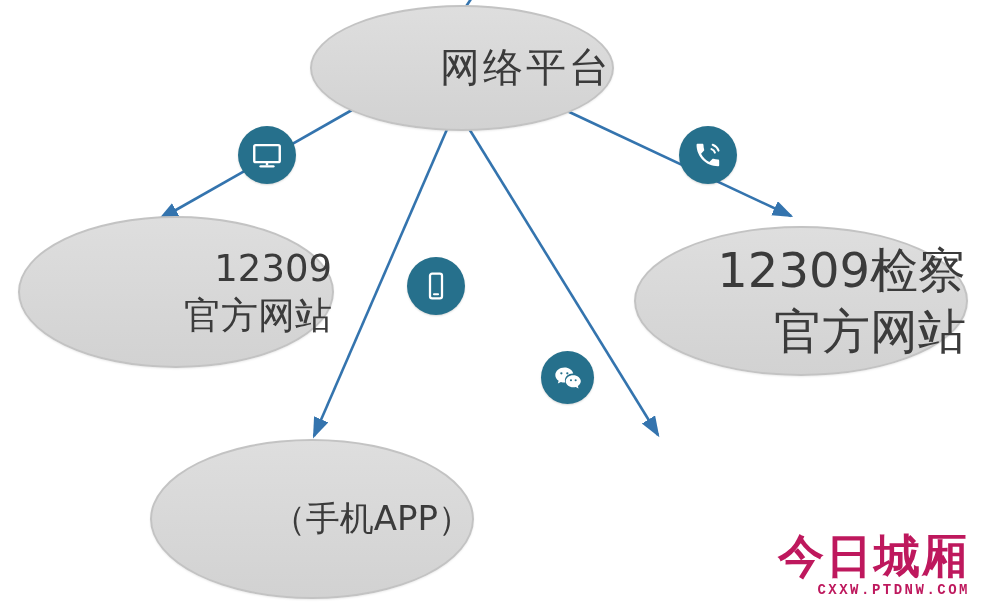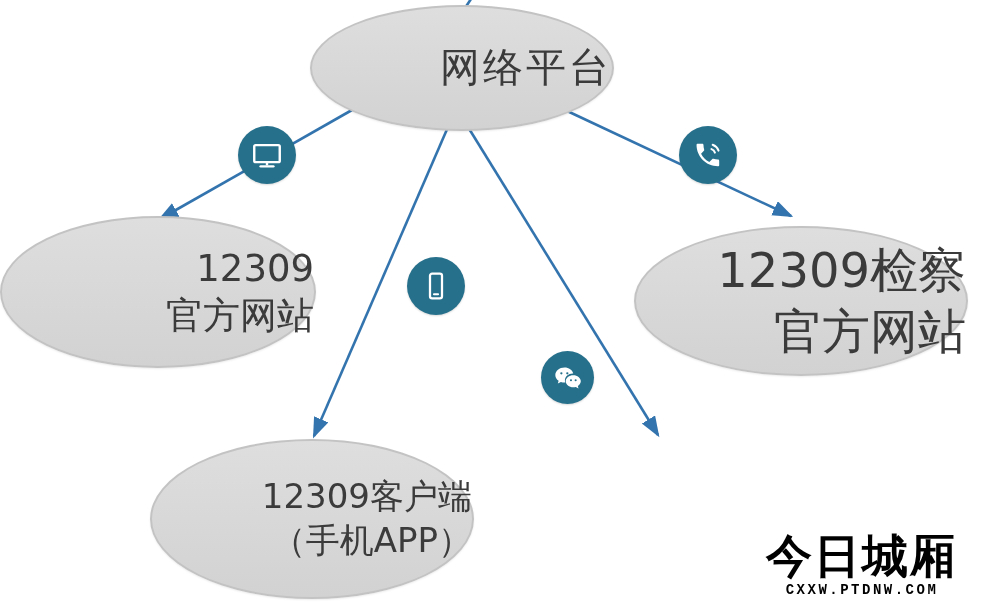--- a/index.html
+++ b/index.html
@@ -32,21 +32,21 @@
     flex-direction: column;
     align-items: flex-end;
     justify-content: center;
     text-align: center;
     color: #3b3b3b;
     font-weight: normal;
   }
   .node .line { display: block; line-height: 1.28; }
 
   .node-root   { left: 310px; top:   5px; width: 300px; height: 122px; font-size: 40px; letter-spacing: 3px; }
-  .node-left   { left:   0; top: 216px; width: 312px; height: 148px; font-size: 37px; }
+  .node-left   { left:   18px; top: 216px; width: 312px; height: 148px; font-size: 37px; }
   .node-right  { left: 634px; top: 226px; width: 330px; height: 146px; font-size: 48px; }
   .node-bleft  { left: 150px; top: 439px; width: 320px; height: 156px; font-size: 34px; }
   .node-bright { left: 506px; top: 439px; width: 332px; height: 152px; font-size: 36px; }
 
   .icon-badge {
     position: absolute;
     z-index: 3;
     border-radius: 50%;
     background: #26708c;
     display: flex;
@@ -56,24 +56,24 @@
   }
   .icon-badge svg { display: block; }
   .badge-monitor { left: 238px; top: 126px; width: 58px; height: 58px; }
   .badge-phone   { left: 679px; top: 126px; width: 58px; height: 58px; }
   .badge-mobile  { left: 407px; top: 257px; width: 58px; height: 58px; }
   .badge-wechat  { left: 541px; top: 351px; width: 53px; height: 53px; }
 
   .watermark {
     position: absolute;
     z-index: 4;
-    right: 42px;
+    right: 30px;
     bottom: 8px;
-    text-align: center;
-    color: #000000;
+    text-align: right;
+    color: #be185d;
   }
   .watermark-title {
     font-family: "DejaVu Serif", "Liberation Serif", serif;
     font-size: 46px;
     font-weight: bold;
     line-height: 1.05;
     text-shadow: 1px 1px 0 rgba(255,255,255,0.8);
     letter-spacing: 2px;
   }
   .watermark-url {
@@ -115,21 +115,20 @@
     <span class="line">12309</span>
     <span class="line">官方网站</span>
   </div>
 
   <div class="node node-right">
     <span class="line">12309检察</span>
     <span class="line">官方网站</span>
   </div>
 
   <div class="node node-bleft">
-    <span class="line">12309客户端</span>
     <span class="line">（手机APP）</span>
   </div>
 
 
   <div class="icon-badge badge-monitor">
     <svg width="34" height="34" viewBox="0 0 24 24">
       <rect x="3" y="5" width="18" height="12" rx="1" fill="none" stroke="#ffffff" stroke-width="1.7"></rect>
       <line x1="12" y1="17" x2="12" y2="19.3" stroke="#ffffff" stroke-width="1.7"></line>
       <line x1="7.5" y1="20" x2="16.5" y2="20" stroke="#ffffff" stroke-width="1.7" stroke-linecap="round"></line>
     </svg>

